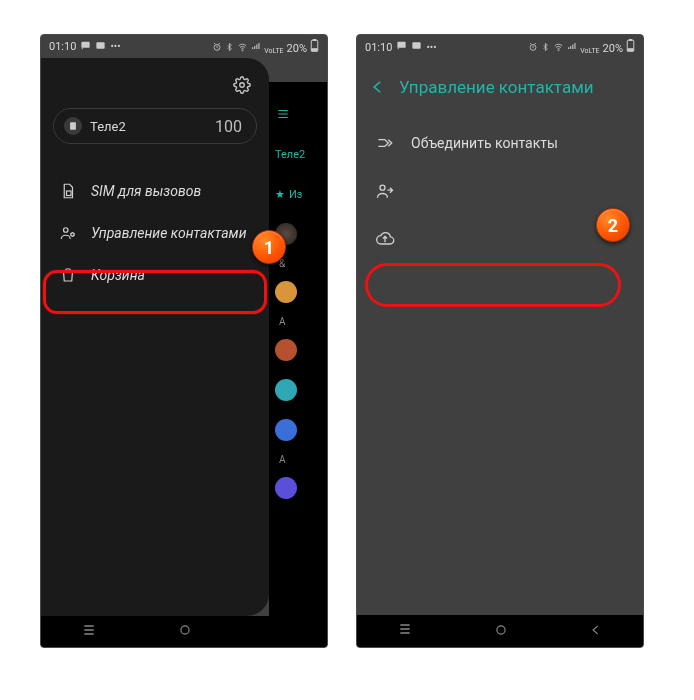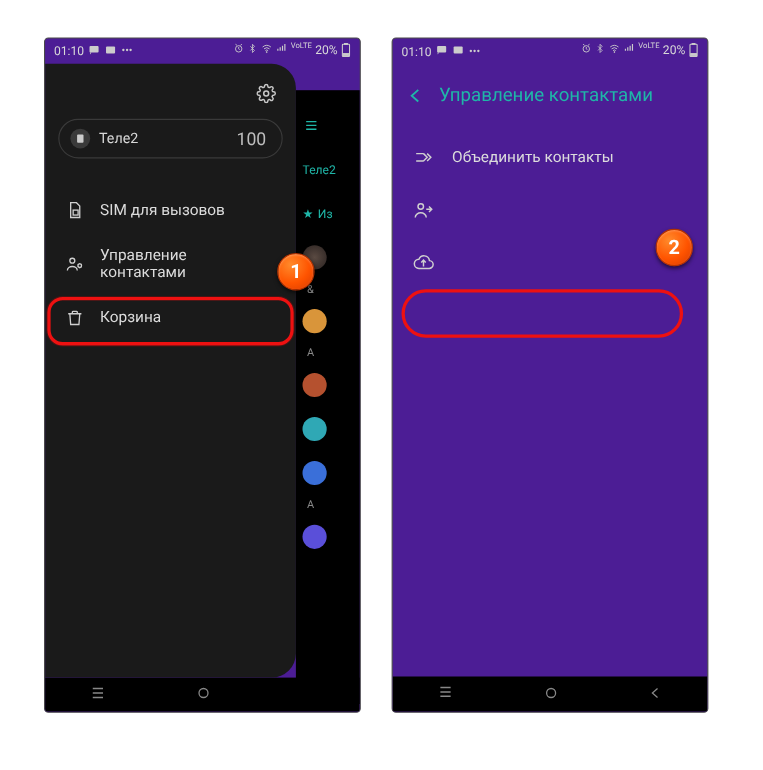--- a/index.html
+++ b/index.html
@@ -12,39 +12,39 @@
     overflow: hidden;
   }
   .phones {
     display: flex;
     gap: 28px;
     padding: 34px 40px;
   }
   .phone {
     width: 288px;
     height: 614px;
-    background: #4c1d95;
+    background: #404040;
     border: 1px solid #4a4a4a;
     border-radius: 4px;
     position: relative;
     overflow: hidden;
     display: flex;
     flex-direction: column;
   }
   .status-bar {
     height: 24px;
     display: flex;
     align-items: center;
     justify-content: space-between;
     padding: 0 8px;
     color: #d8d8d8;
     font-size: 11px;
   }
   .status-left { display: flex; align-items: center; gap: 4px; }
-  .status-right { display: flex; align-items: flex-start; gap: 3px; }
+  .status-right { display: flex; align-items: flex-end; gap: 3px; }
   .sicon { display:inline-block; vertical-align:middle; }
 
   
   .drawer {
     background:#1a1a1a;
     border-top-right-radius: 22px;
     border-bottom-right-radius: 22px;
     width: 228px;
     height: 558px;
     padding: 14px 12px 12px 12px;
@@ -79,20 +79,21 @@
     width:18px; height:18px; border-radius:50%;
     background:#3a3a3a; display:flex; align-items:center; justify-content:center;
   }
 
   .menu-item {
     display:flex; align-items:center; gap:14px;
     padding:12px 6px;
     color:#dcdcdc;
     font-size:14px;
     border-radius:8px;
+    font-style:italic;
   }
   .menu-icon { width:18px; height:18px; flex:0 0 18px; color:#cfcfcf; }
 
   .highlight-1 {
     border:3px solid #e11;
     border-radius:14px;
     position:absolute;
     left:2px;
     width:224px;
     height:44px;

